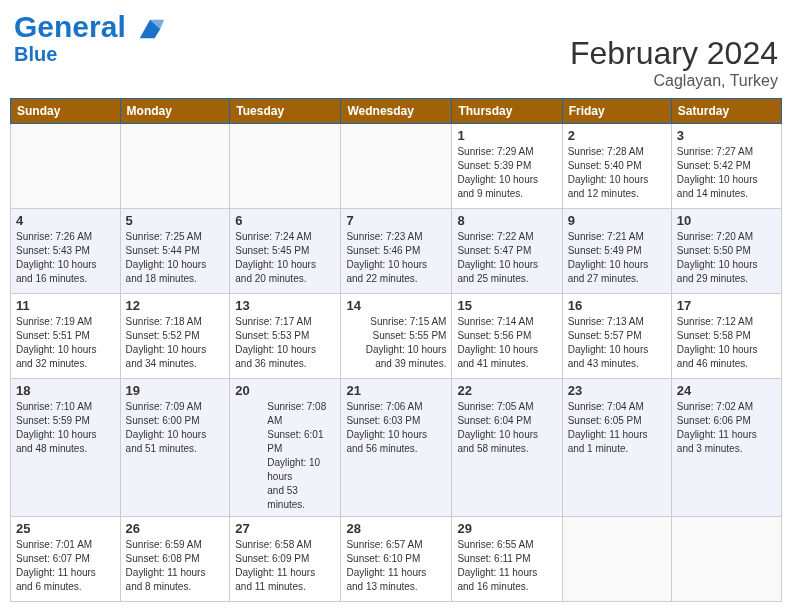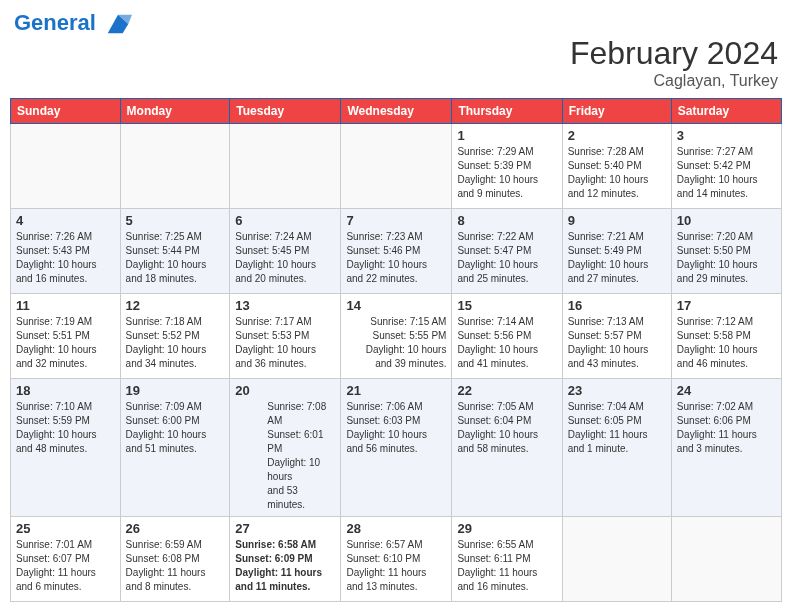--- a/index.html
+++ b/index.html
@@ -15,21 +15,21 @@
       justify-content: space-between;
       align-items: flex-start;
       margin-bottom: 8px;
       padding: 0 4px;
     }
     .logo {
       display: flex;
       align-items: center;
     }
     .logo-text {
-      font-size: 22px;
+      font-size: 30px;
       font-weight: bold;
       color: #333;
       line-height: 1.1;
     }
     .logo-text span {
       color: #1a73c9;
     }
     .logo-icon {
       width: 28px;
       height: 28px;
@@ -47,21 +47,21 @@
     .calendar-subtitle {
       font-size: 16px;
       color: #555;
     }
     table {
       width: 100%;
       border-collapse: collapse;
       font-size: 11px;
     }
     thead th {
-      background: #ef4444;
+      background: #a16207;
       color: #fff;
       padding: 5px 6px;
       text-align: left;
       font-size: 12px;
       font-weight: bold;
       border: 1px solid #1565b0;
     }
     td {
       border: 1px solid #ccc;
       vertical-align: top;
@@ -108,20 +108,21 @@
     <div>
       <div style="display:flex;align-items:center;">
         <div class="logo-text">
           <span>General</span>
           <svg class="logo-icon" viewBox="0 0 30 28" style="display:inline-block;vertical-align:middle;margin-left:2px;">
             <polygon points="4,24 15,4 26,14 20,24" fill="#1a73c9"></polygon>
             <polygon points="15,4 26,14 30,4" fill="#1a73c9" opacity="0.6"></polygon>
           </svg>
         </div>
       </div>
+      <div class="logo-text" style="color:#1a73c9;font-size:20px;">Blue</div>
     </div>
   </div>
   <div class="title-block">
     <div class="calendar-title">February 2024</div>
     <div class="calendar-subtitle">Caglayan, Turkey</div>
   </div>
 </div>
 
 <table>
   <thead id="calendar-head">
@@ -326,21 +327,21 @@
         </td>
         <td>
           <span class="day-number">26</span>
           <div class="day-info" style="white-space: pre-line;">Sunrise: 6:59 AM
 Sunset: 6:08 PM
 Daylight: 11 hours
 and 8 minutes.</div>
         </td>
         <td>
           <span class="day-number">27</span>
-          <div class="day-info" style="white-space: pre-line; font-weight: bold;">Sunrise: 6:58 AM
+          <div class="day-info" style="white-space: pre-line;">Sunrise: 6:58 AM
 Sunset: 6:09 PM
 Daylight: 11 hours
 and 11 minutes.</div>
         </td>
         <td>
           <span class="day-number">28</span>
           <div class="day-info" style="white-space: pre-line;">Sunrise: 6:57 AM
 Sunset: 6:10 PM
 Daylight: 11 hours
 and 13 minutes.</div>

